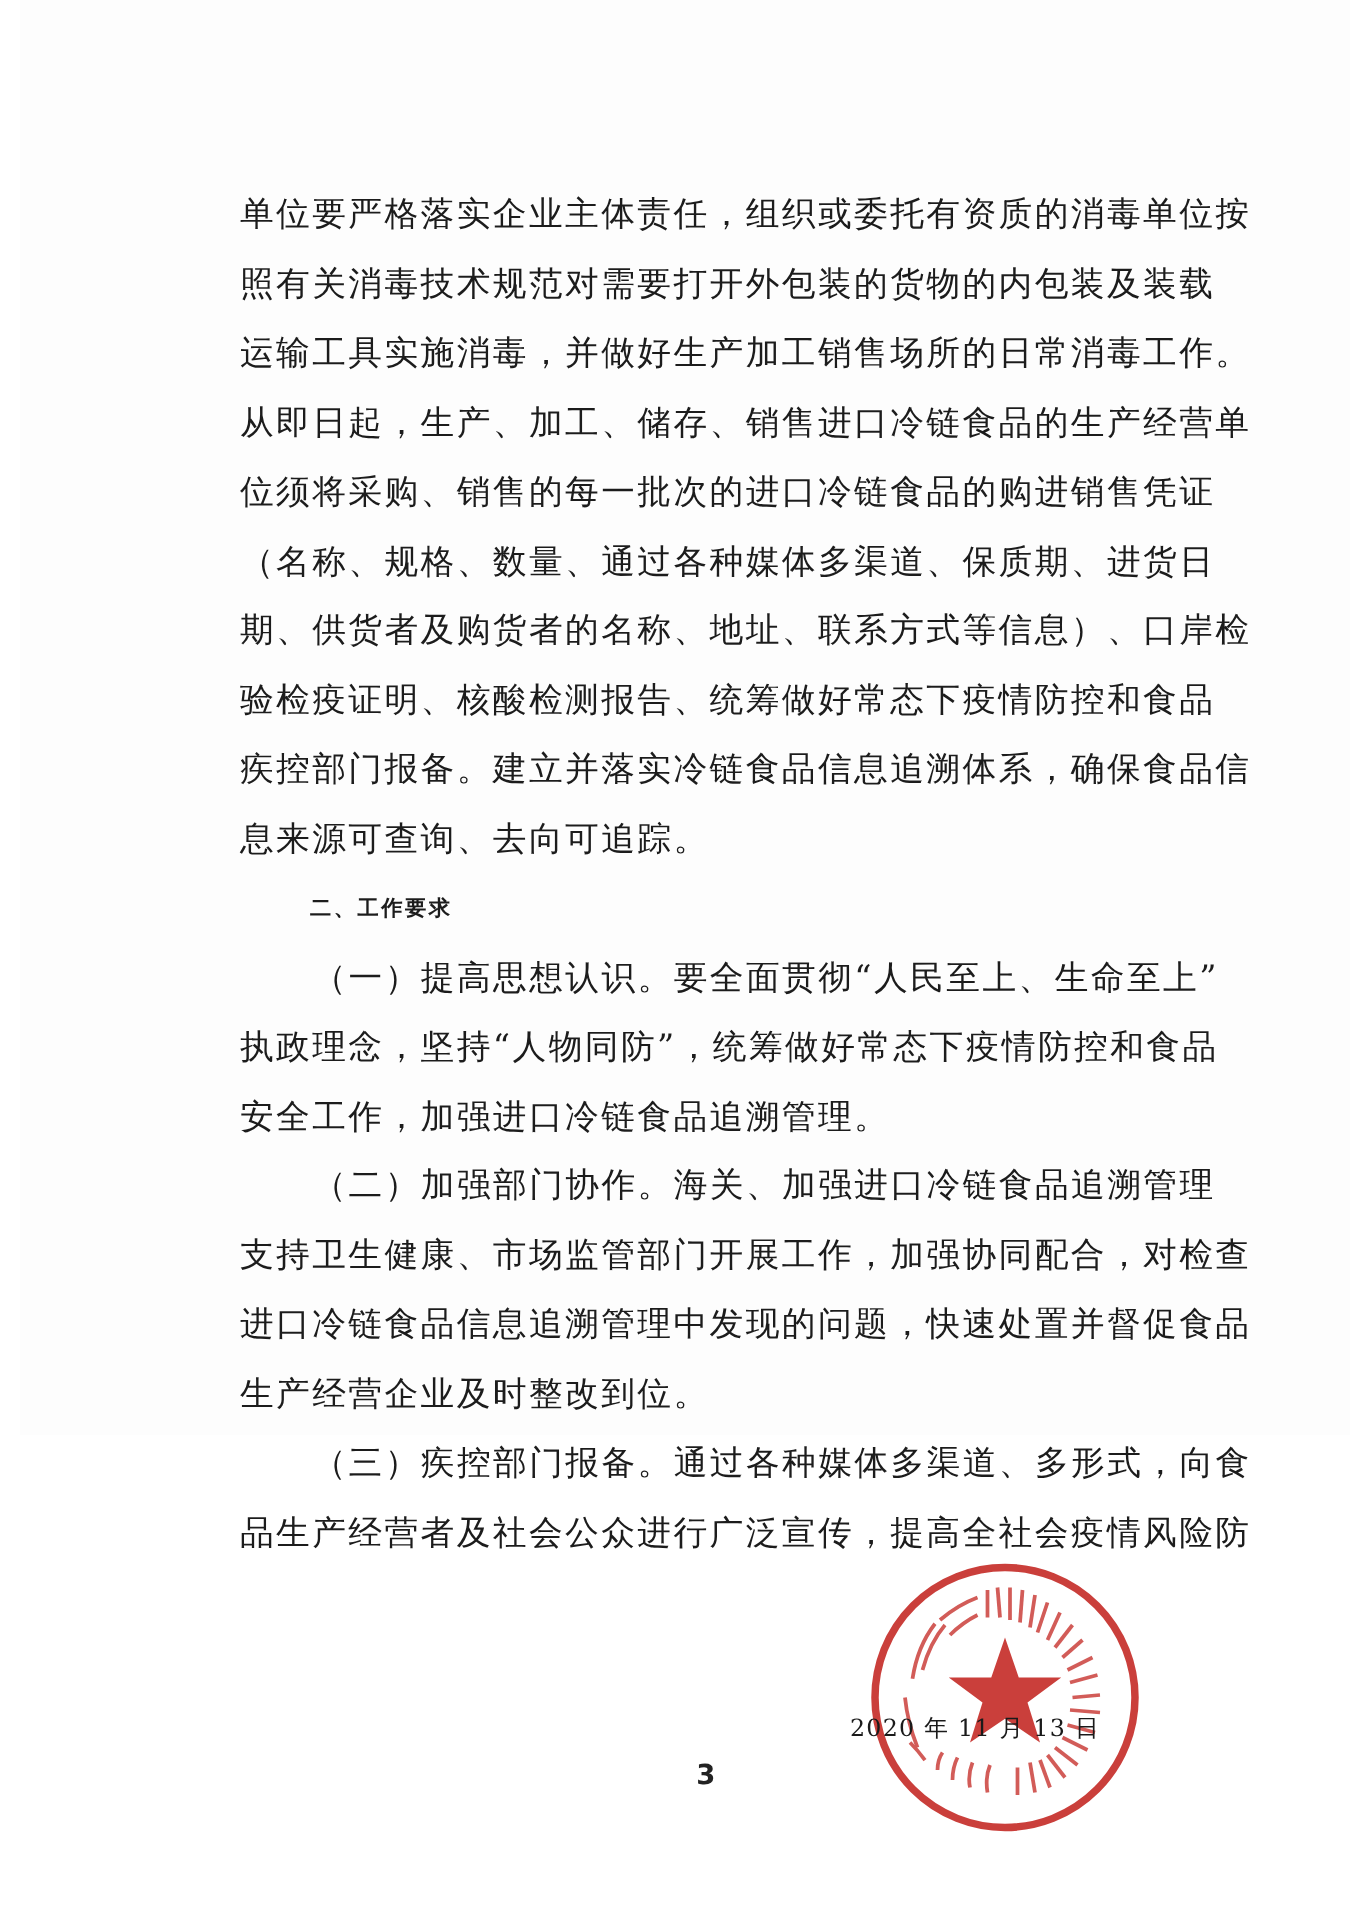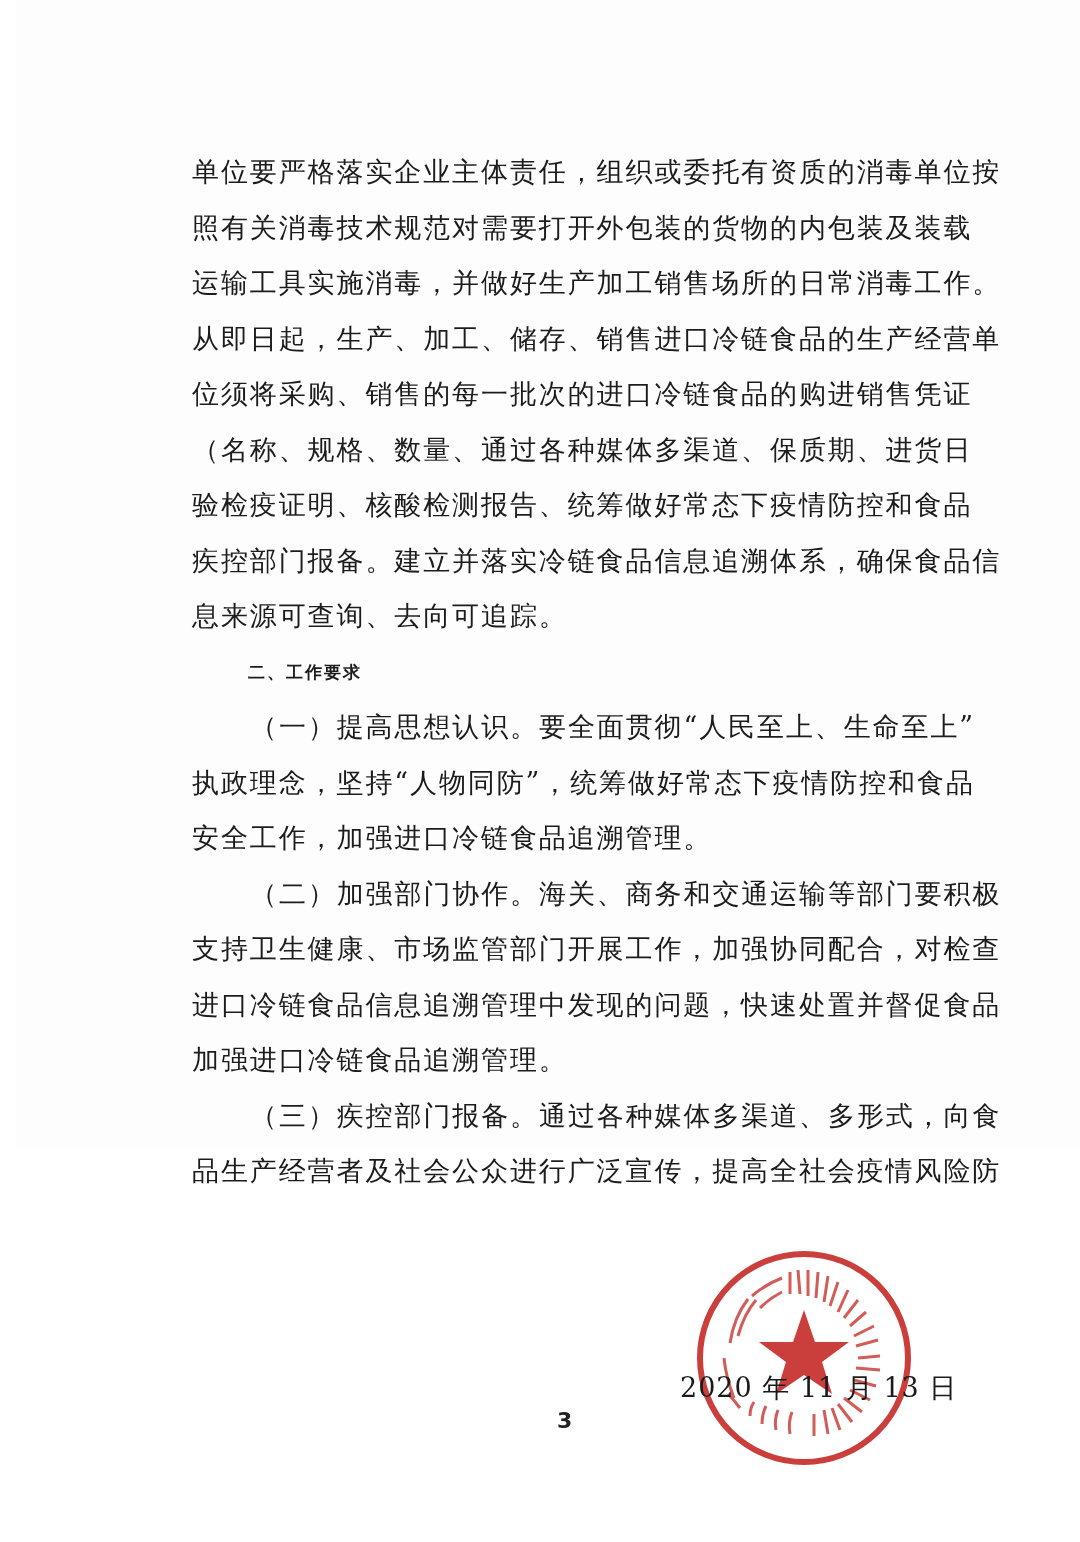--- a/index.html
+++ b/index.html
@@ -45,21 +45,21 @@
       font-size: 17px;
       letter-spacing: 2px;
       padding-left: 56px;
       height: 55.5px;
       line-height: 44px;
     }
     .date {
       position: absolute;
       left: 664px;
       top: 1370px;
-      font-size: 27px;
+      font-size: 19px;
       letter-spacing: 1px;
       white-space: nowrap;
       color: #1a1a1a;
       z-index: 3;
     }
     .page-number {
       position: absolute;
       left: 541px;
       top: 1408px;
       font-family: "DejaVu Sans", "Liberation Sans", sans-serif;
@@ -84,38 +84,39 @@
 
   <div class="body-text">
 
     <div>
       <div class="line">单位要严格落实企业主体责任，组织或委托有资质的消毒单位按</div>
       <div class="line">照有关消毒技术规范对需要打开外包装的货物的内包装及装载</div>
       <div class="line">运输工具实施消毒，并做好生产加工销售场所的日常消毒工作。</div>
       <div class="line">从即日起，生产、加工、储存、销售进口冷链食品的生产经营单</div>
       <div class="line">位须将采购、销售的每一批次的进口冷链食品的购进销售凭证</div>
       <div class="line">（名称、规格、数量、通过各种媒体多渠道、保质期、进货日</div>
+      <div class="line">期、供货者及购货者的名称、地址、联系方式等信息）、口岸检</div>
       <div class="line">验检疫证明、核酸检测报告、统筹做好常态下疫情防控和食品</div>
       <div class="line">疾控部门报备。建立并落实冷链食品信息追溯体系，确保食品信</div>
       <div class="line">息来源可查询、去向可追踪。</div>
     </div>
 
     <div class="heading">二、工作要求</div>
 
     <div>
       <div class="line indent">（一）提高思想认识。要全面贯彻“人民至上、生命至上”</div>
       <div class="line">执政理念，坚持“人物同防”，统筹做好常态下疫情防控和食品</div>
       <div class="line">安全工作，加强进口冷链食品追溯管理。</div>
     </div>
 
     <div>
-      <div class="line indent">（二）加强部门协作。海关、商务和交通运输等部门要积极</div>
+      <div class="line indent">（二）加强部门协作。海关、加强进口冷链食品追溯管理</div>
       <div class="line">支持卫生健康、市场监管部门开展工作，加强协同配合，对检查</div>
       <div class="line">进口冷链食品信息追溯管理中发现的问题，快速处置并督促食品</div>
-      <div class="line">加强进口冷链食品追溯管理。</div>
+      <div class="line">生产经营企业及时整改到位。</div>
     </div>
 
     <div>
       <div class="line indent">（三）疾控部门报备。通过各种媒体多渠道、多形式，向食</div>
       <div class="line">品生产经营者及社会公众进行广泛宣传，提高全社会疫情风险防</div>
     </div>
   </div>
 
   <svg class="seal" viewBox="0 0 220 220" xmlns="http://www.w3.org/2000/svg">
     <circle cx="110" cy="110" r="104" fill="none" stroke="#c62f2b" stroke-width="6"></circle>

